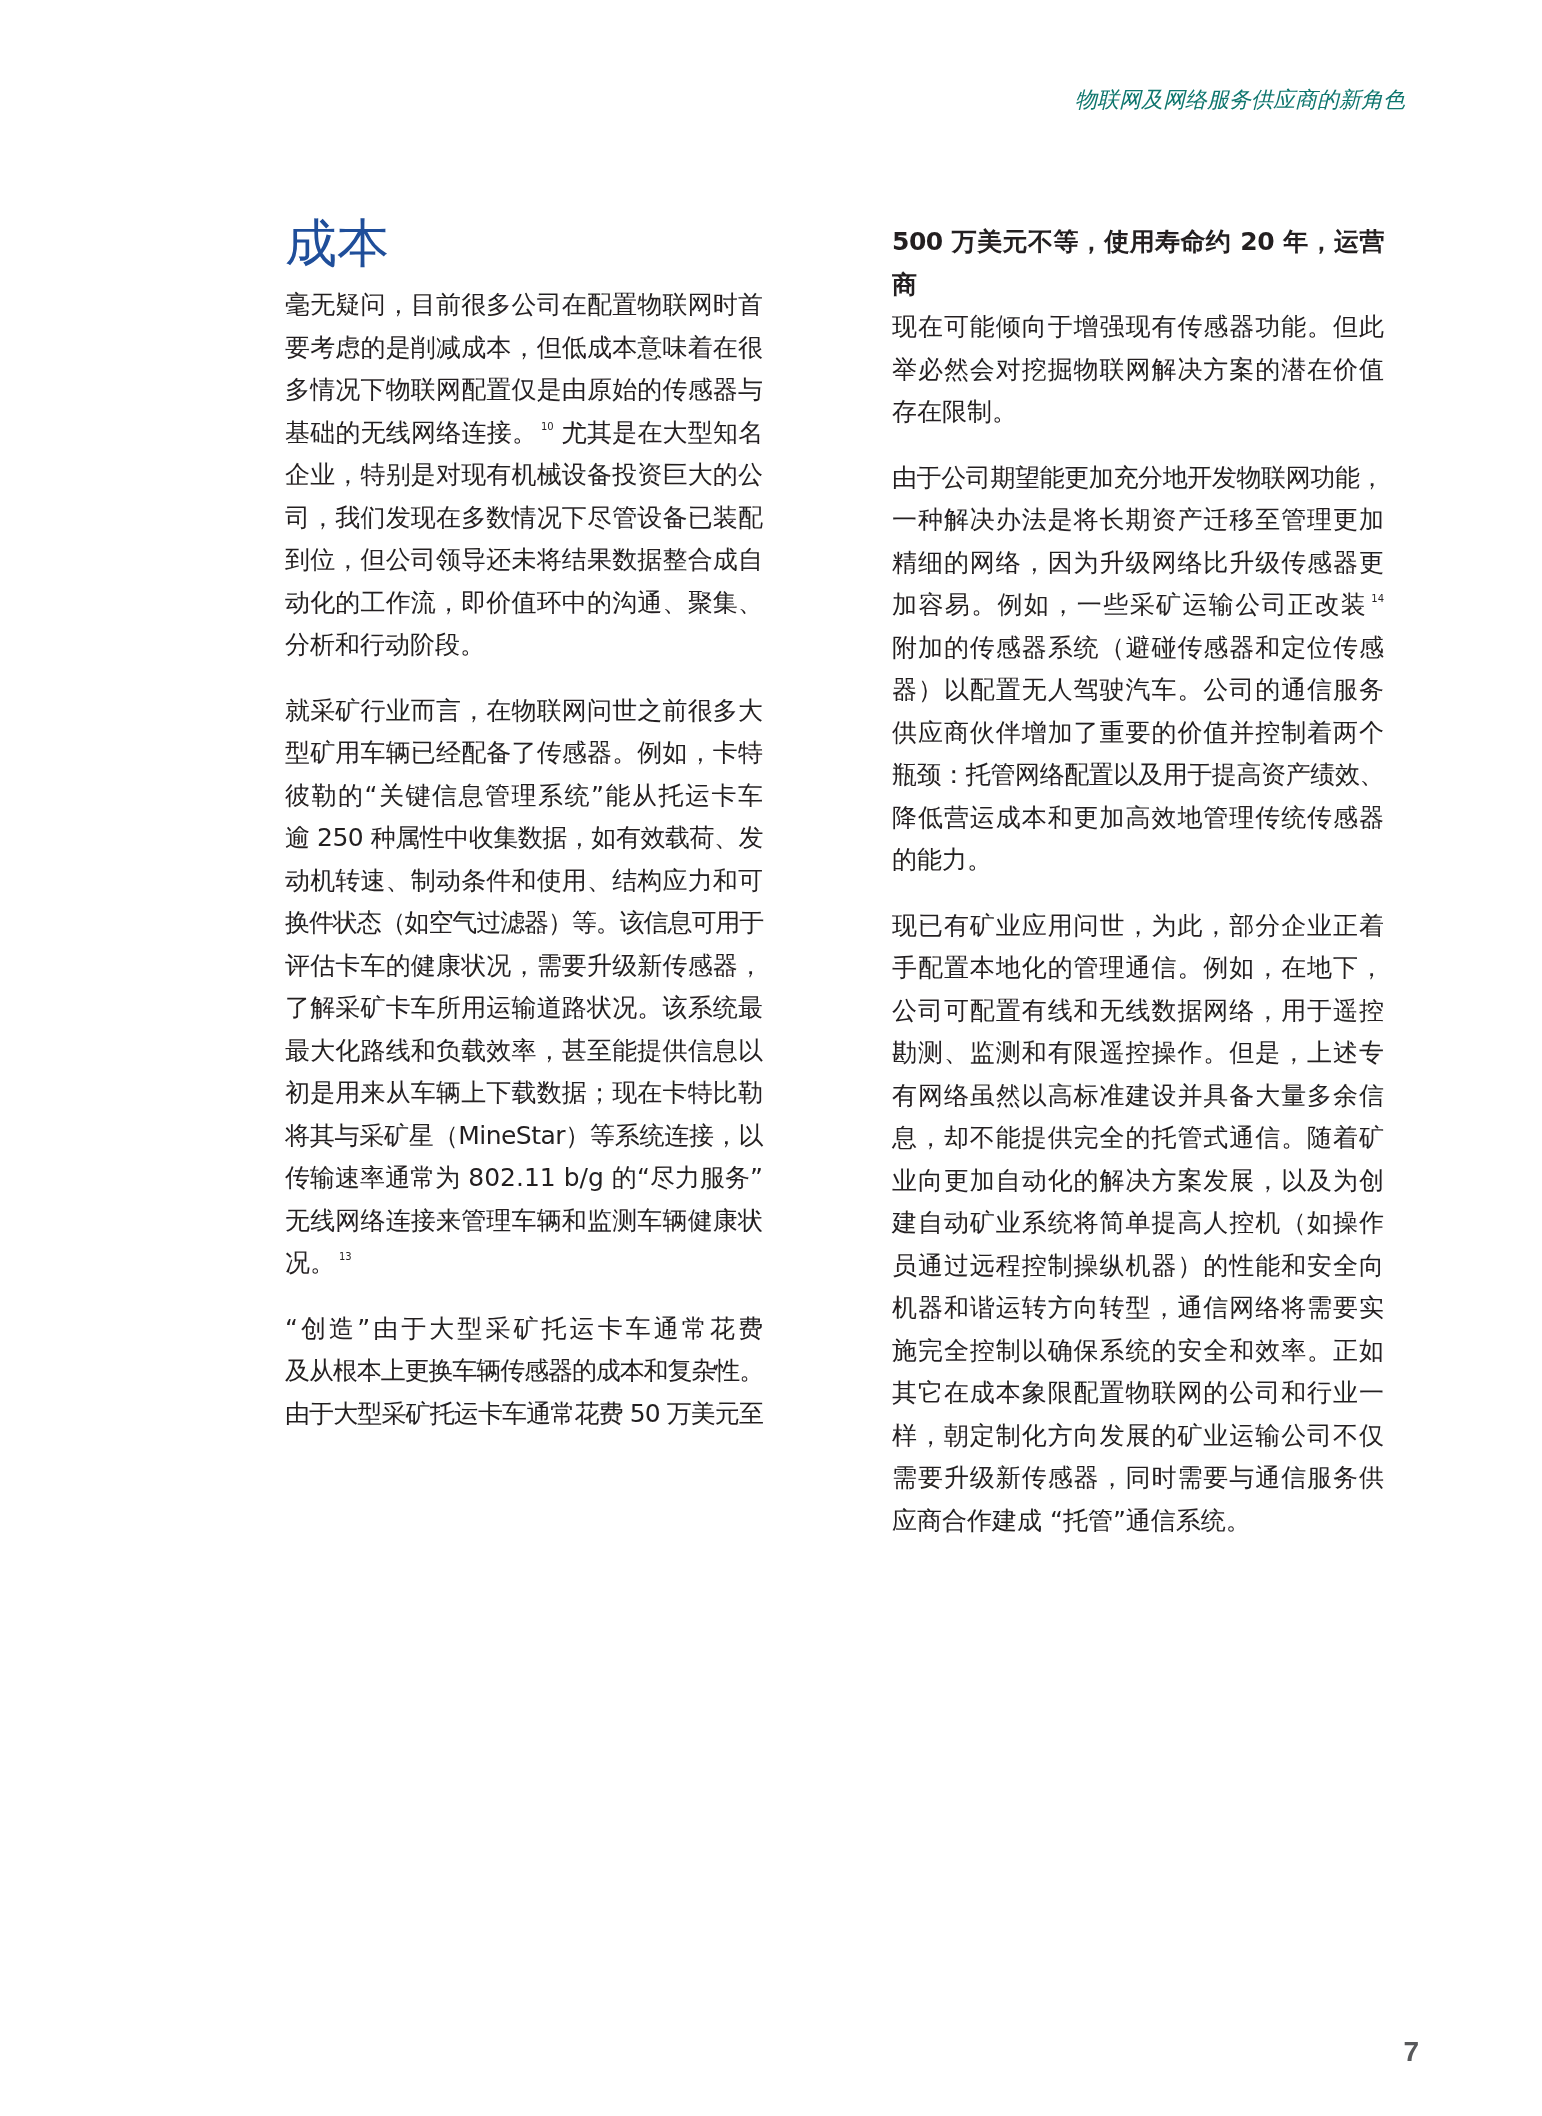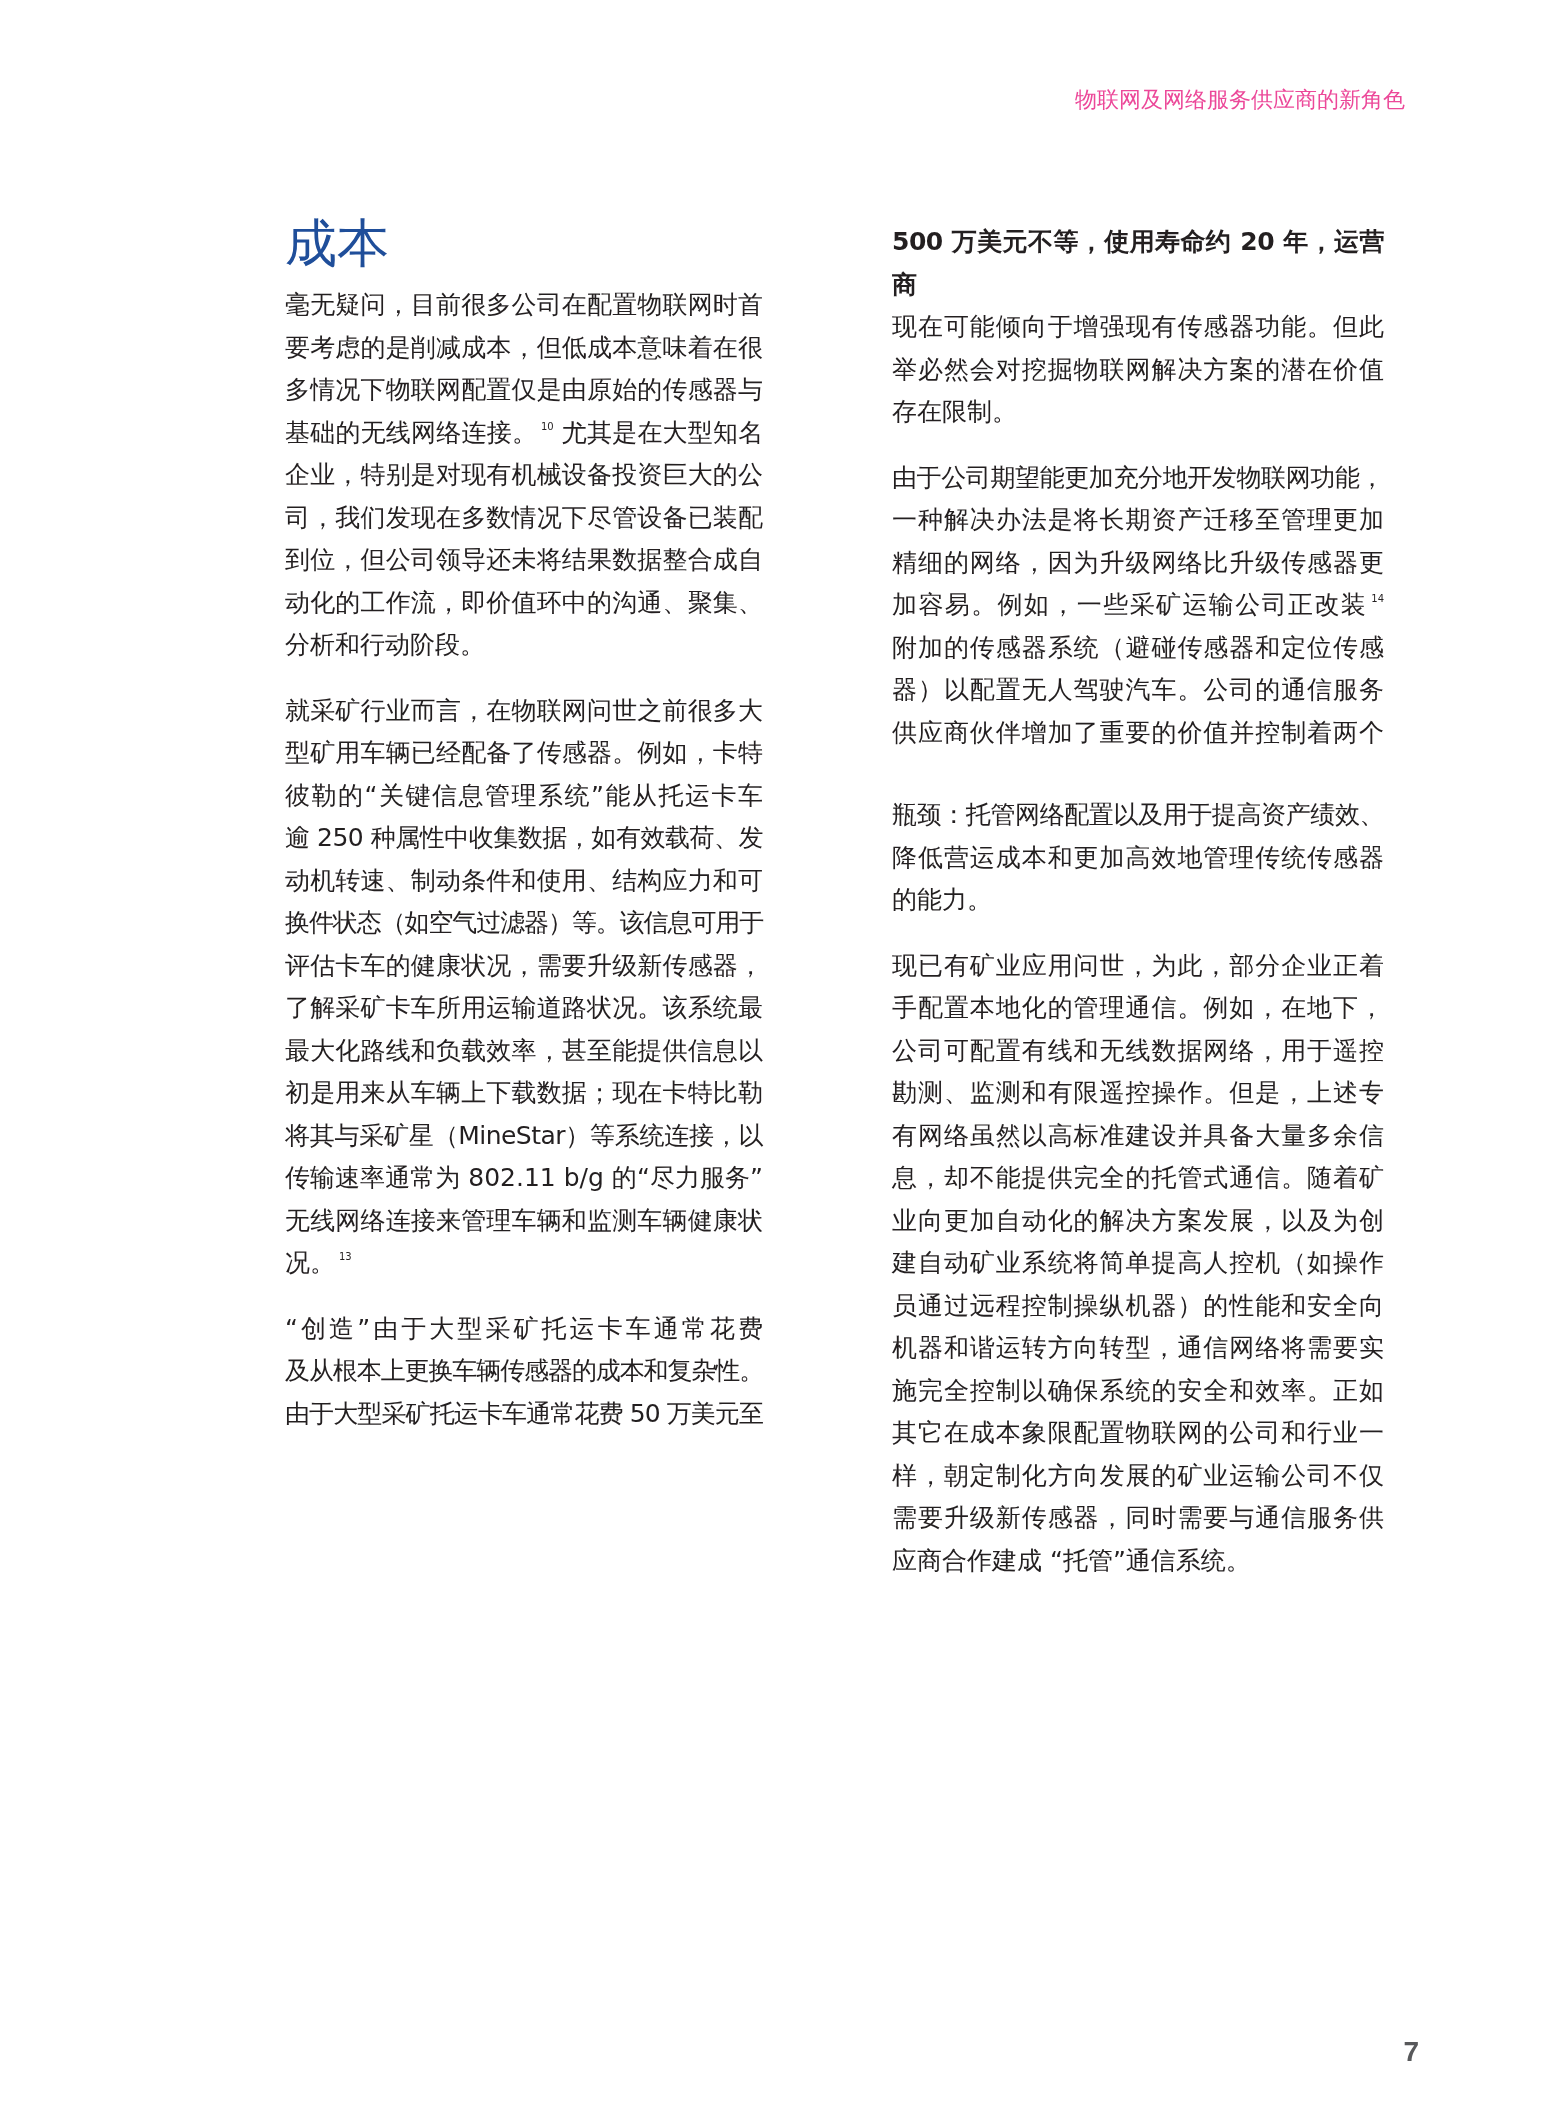--- a/index.html
+++ b/index.html
@@ -11,22 +11,23 @@
       overflow: hidden;
       font-family: "DejaVu Sans", sans-serif;
       color: #231f20;
     }
     .running-header {
       position: absolute;
       right: 137px;
       top: 84px;
       font-size: 22px;
       line-height: 32px;
-      color: #ec4899;
+      color: #0f766e;
       white-space: nowrap;
+      font-style: italic;
     }
     .col { position: absolute; }
     .col-left { left: 285px; top: 218px; width: 478px; }
     .col-right { left: 892px; top: 221px; width: 492px; }
     .heading {
       font-size: 52px;
       line-height: 50px;
       height: 50px;
       color: #1f4e9a;
       font-weight: normal;
@@ -113,21 +114,21 @@
     </div>
 
     <div class="para">
       <div class="line" style="letter-spacing: -0.5px;">由于公司期望能更加充分地开发物联网功能，</div>
       <div class="line">一种解决办法是将长期资产迁移至管理更加</div>
       <div class="line">精细的网络，因为升级网络比升级传感器更</div>
       <div class="line"><span>加容易。例如，一些采矿运输公司正改装</span><sup class="fn">14</sup></div>
       <div class="line">附加的传感器系统（避碰传感器和定位传感</div>
       <div class="line">器）以配置无人驾驶汽车。公司的通信服务</div>
       <div class="line">供应商伙伴增加了重要的价值并控制着两个</div>
-      <div class="line" style="letter-spacing: -0.5px; margin-top: 40px;">瓶颈：托管网络配置以及用于提高资产绩效、</div>
+      <div class="line" style="letter-spacing: -0.5px;">瓶颈：托管网络配置以及用于提高资产绩效、</div>
       <div class="line">降低营运成本和更加高效地管理传统传感器</div>
       <div class="line last">的能力。</div>
     </div>
 
     <div class="para">
       <div class="line">现已有矿业应用问世，为此，部分企业正着</div>
       <div class="line">手配置本地化的管理通信。例如，在地下，</div>
       <div class="line">公司可配置有线和无线数据网络，用于遥控</div>
       <div class="line">勘测、监测和有限遥控操作。但是，上述专</div>
       <div class="line">有网络虽然以高标准建设并具备大量多余信</div>

